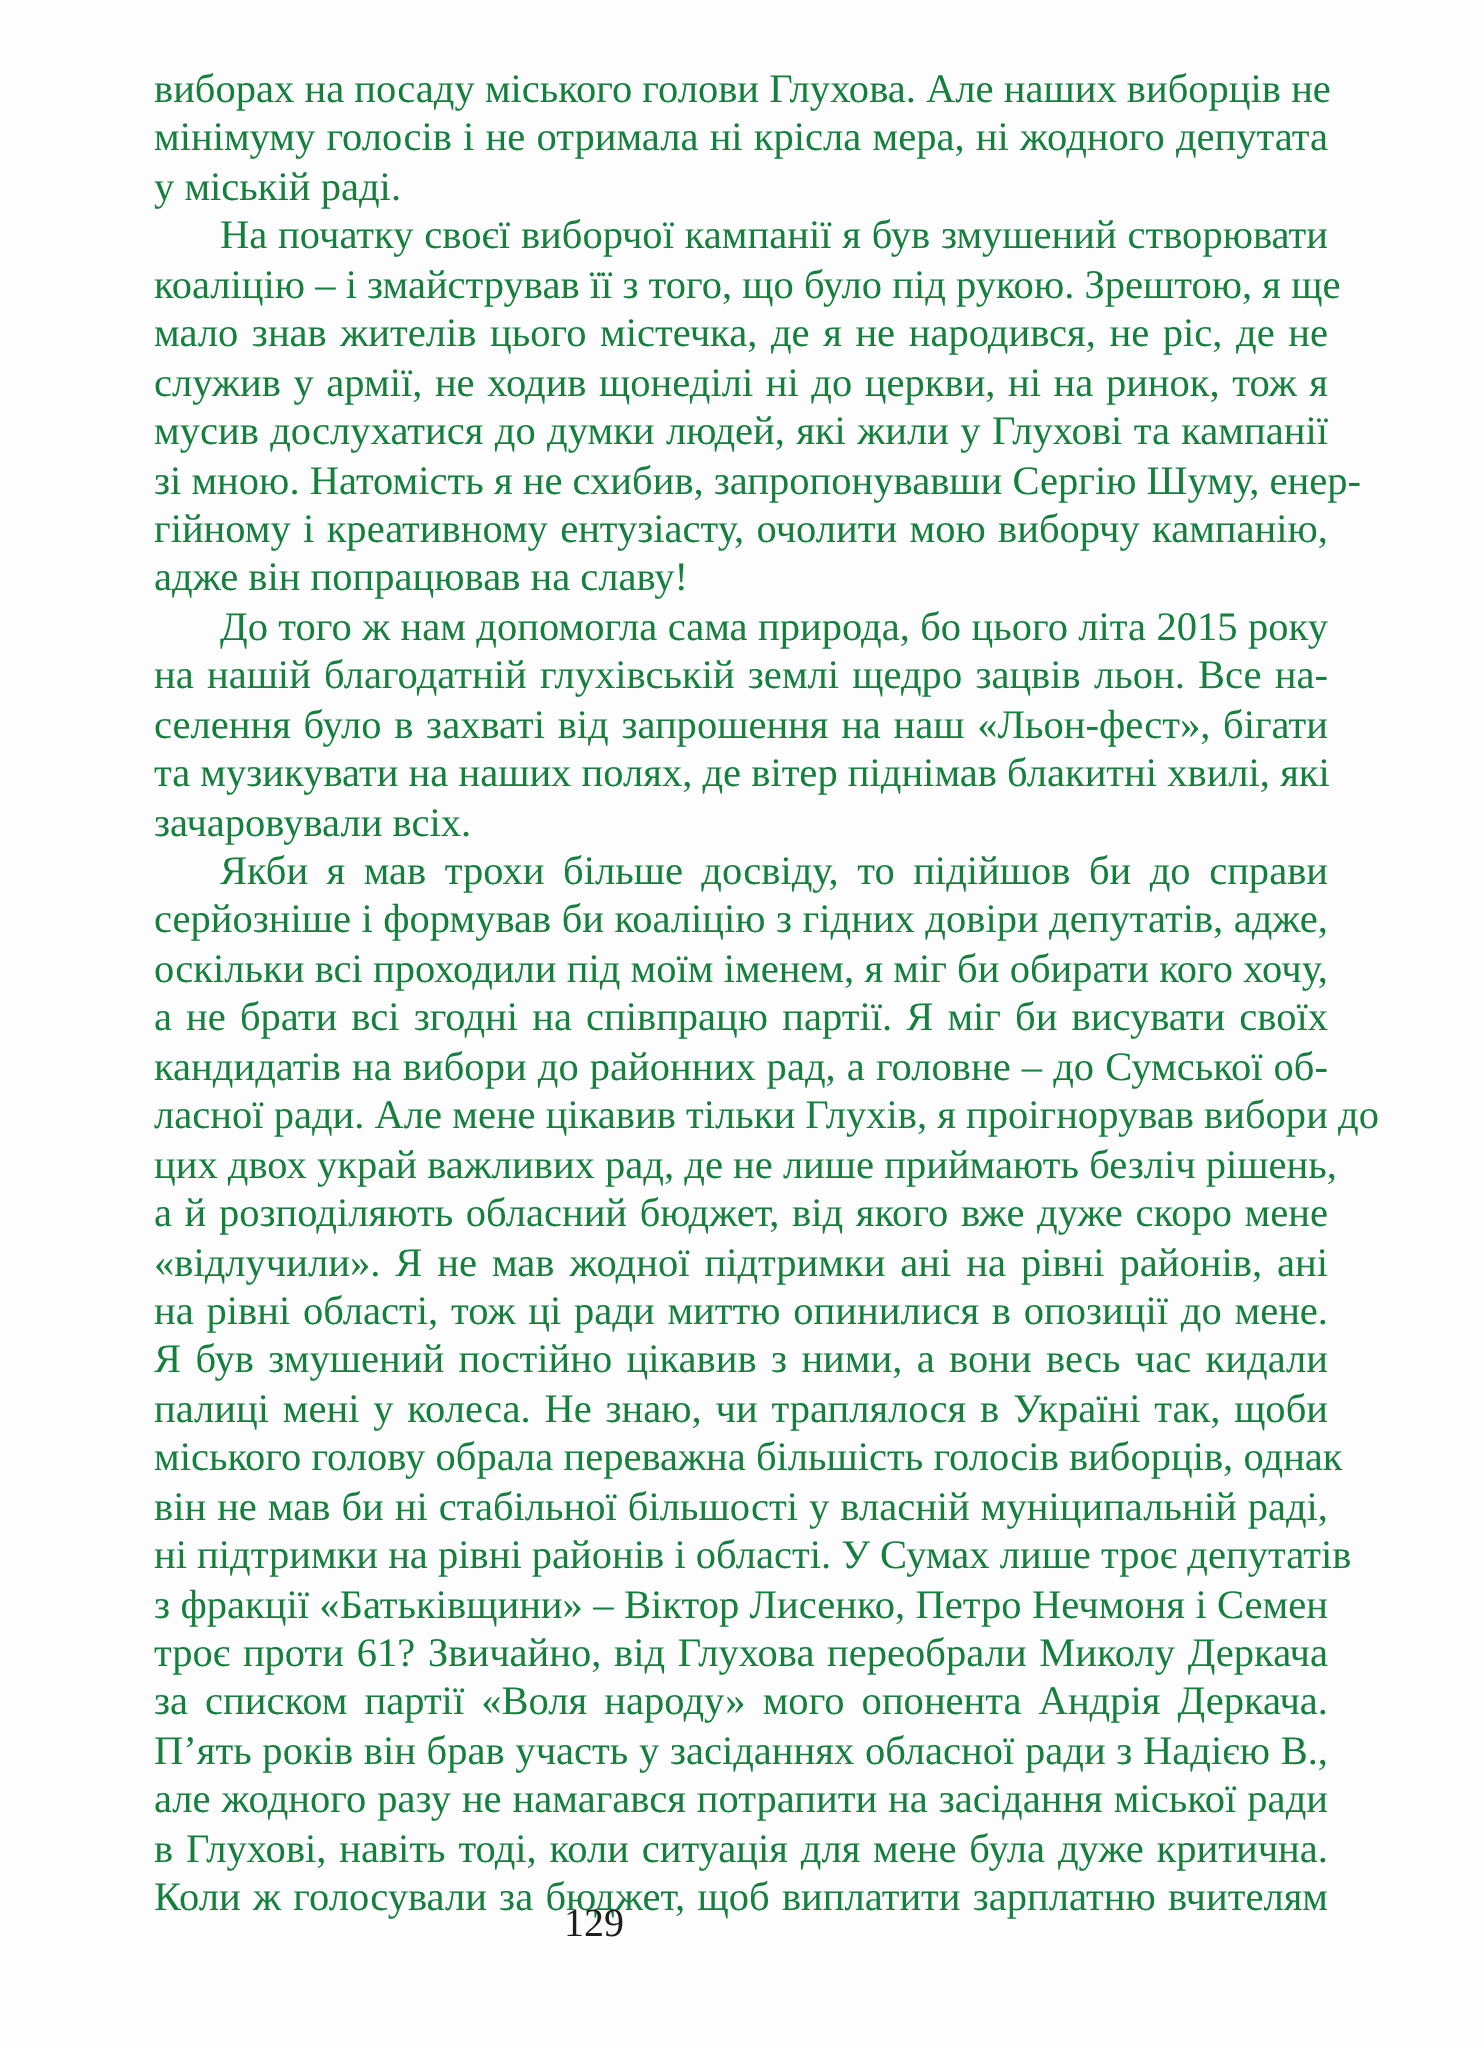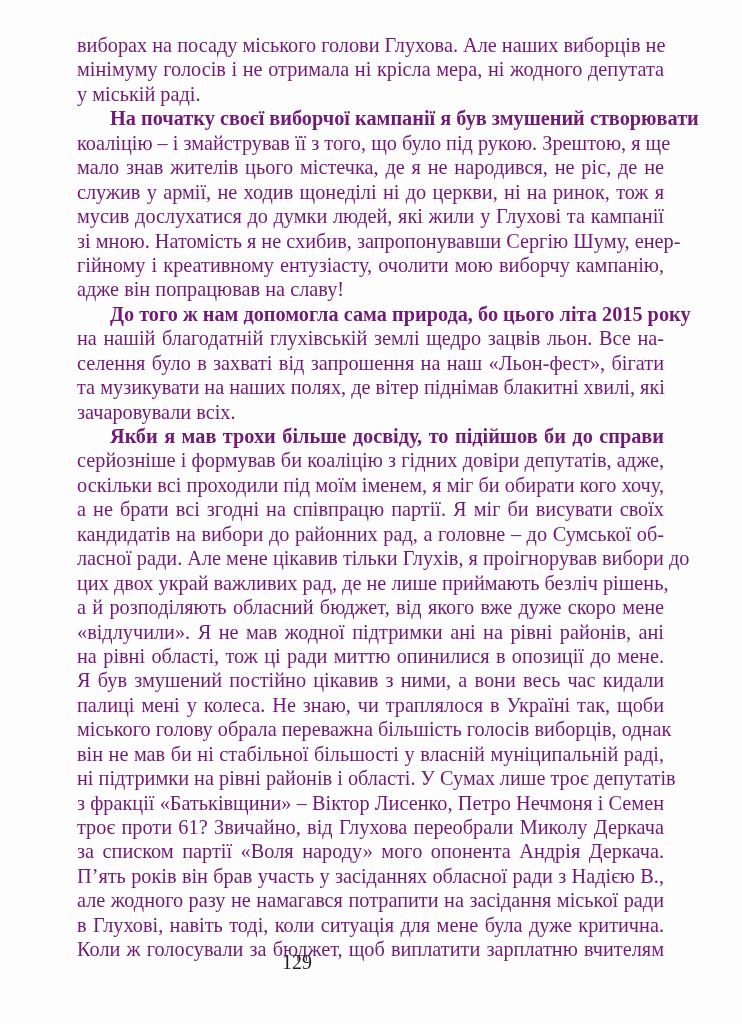--- a/index.html
+++ b/index.html
@@ -21,36 +21,35 @@
       background: #fdfdfd;
     }
     .text-block {
       position: absolute;
       left: 77px;
       top: 33px;
       width: 587px;
       font-family: "Liberation Serif", "DejaVu Serif", serif;
       font-size: 20.3px;
       line-height: 24.45px;
-      color: #701a75;
+      color: #15803d;
       text-align: justify;
     }
     .line {
       display: block;
       white-space: nowrap;
       height: 24.45px;
       text-align: justify;
       text-align-last: justify;
     }
     .line.last {
       text-align-last: left;
     }
     .line.indent {
       padding-left: 33px;
-      font-weight: bold;
     }
     .page-number {
       position: absolute;
       left: 0;
       width: 594px;
       top: 951px;
       text-align: center;
       font-family: "Liberation Serif", "DejaVu Serif", serif;
       font-size: 20px;
       color: #1e1e1e;

